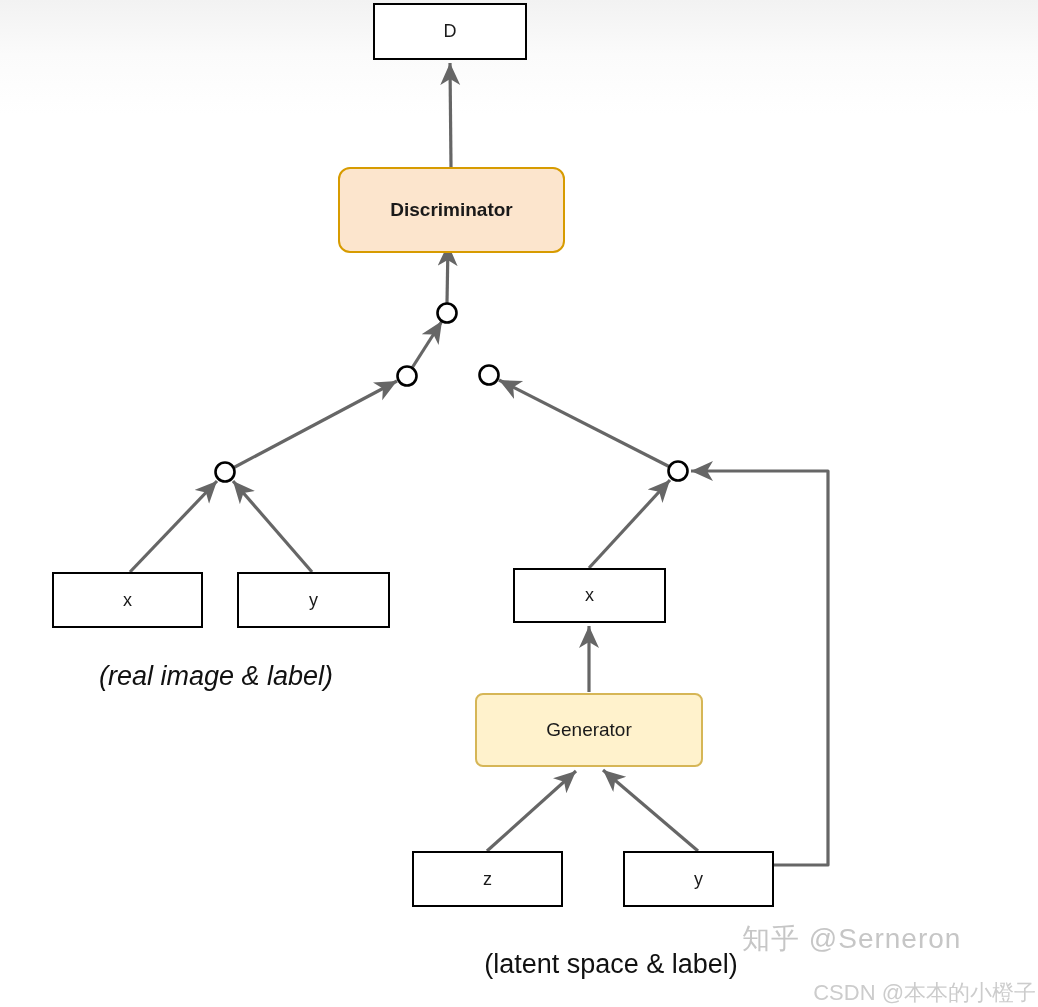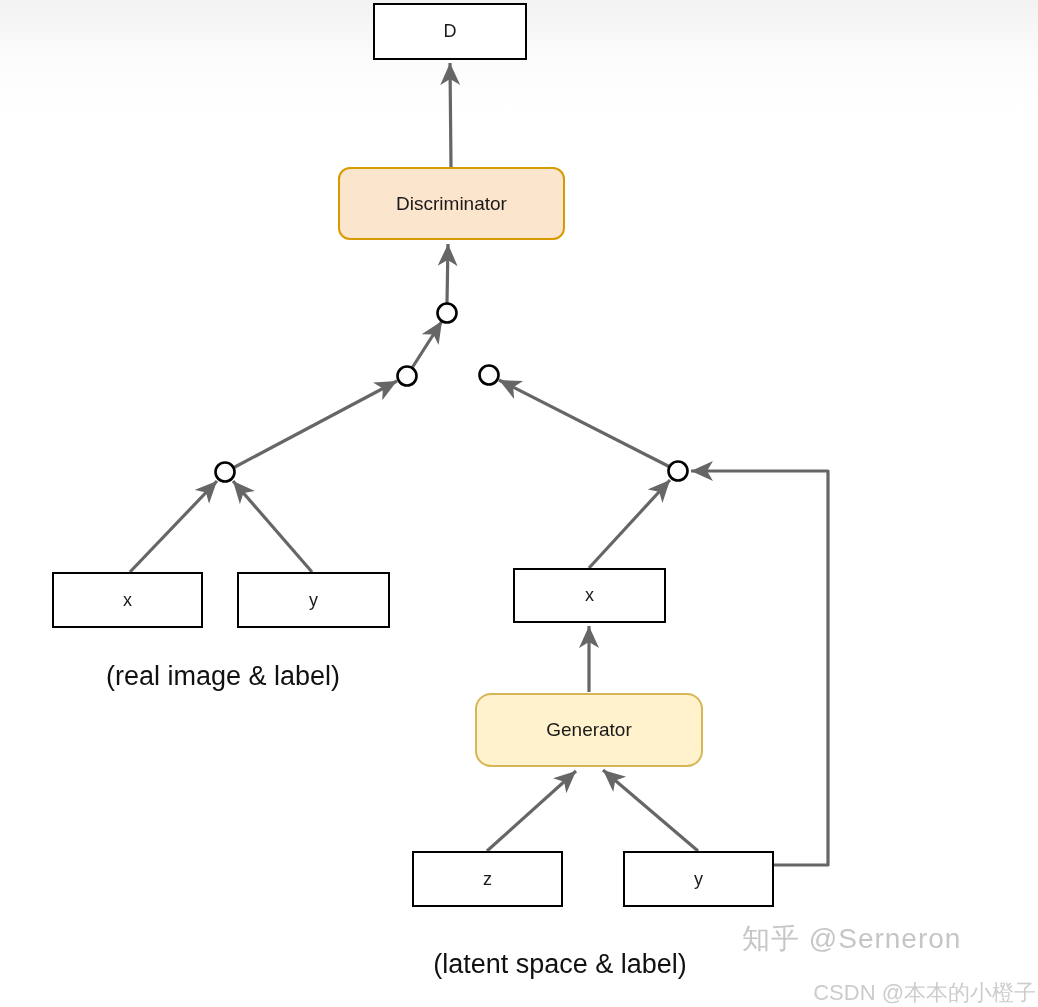--- a/index.html
+++ b/index.html
@@ -49,21 +49,21 @@
   }
   .box.rounded-org {
     background:var(--discriminator-fill);
     border:2px solid var(--discriminator-border);
     border-radius:12px;
     font-size:19px;
   }
   .box.rounded-yel {
     background:var(--generator-fill);
     border:2px solid var(--generator-border);
-    border-radius:16px;
+    border-radius:8px;
     font-size:19px;
   }
   .caption {
     position:absolute;
     transform:translateX(-50%);
     font-size:27px; color:#111111;
     white-space:nowrap;
   }
   .wm-zhihu {
     position:absolute;
@@ -122,35 +122,35 @@
 
     <circle class="concat-circle" cx="447" cy="313" r="9.5"></circle>
     <circle class="concat-circle" cx="407" cy="376" r="9.5"></circle>
     <circle class="concat-circle" cx="489" cy="375" r="9.5"></circle>
     <circle class="concat-circle" cx="225" cy="472" r="9.5"></circle>
     <circle class="concat-circle" cx="678" cy="471" r="9.5"></circle>
   </svg>
 
   <div class="box" style="left:373px; top:3px; width:154px; height:57px;">D</div>
 
-  <div class="box rounded-org" style="left:338px; top:167px; width:227px; height:73px;">Discriminator</div>
+  <div class="box rounded-org" style="left:338px; top:167px; width:227px; height:86px;font-weight:bold;">Discriminator</div>
 
   <div class="box" style="left:52px; top:572px; width:151px; height:56px;">x</div>
 
   <div class="box" style="left:237px; top:572px; width:153px; height:56px;">y</div>
 
   <div class="box" style="left:513px; top:568px; width:153px; height:55px;">x</div>
 
   <div class="box rounded-yel" style="left:475px; top:693px; width:228px; height:74px;">Generator</div>
 
   <div class="box" style="left:412px; top:851px; width:151px; height:56px;">z</div>
 
   <div class="box" style="left:623px; top:851px; width:151px; height:56px;">y</div>
 
-  <div class="caption" style="left:223px; top:661px;">(real image &amp; label)</div>
+  <div class="caption" style="left:216px; top:661px;font-style:italic;">(real image &amp; label)</div>
 
-  <div class="caption" style="left:560px; top:949px;">(latent space &amp; label)</div>
+  <div class="caption" style="left:611px; top:949px;">(latent space &amp; label)</div>
 
   <div class="wm-zhihu">知乎 @Serneron</div>
 
   <div class="wm-csdn">CSDN @本本的小橙子</div>
 
 </div>
 
 </body></html>

